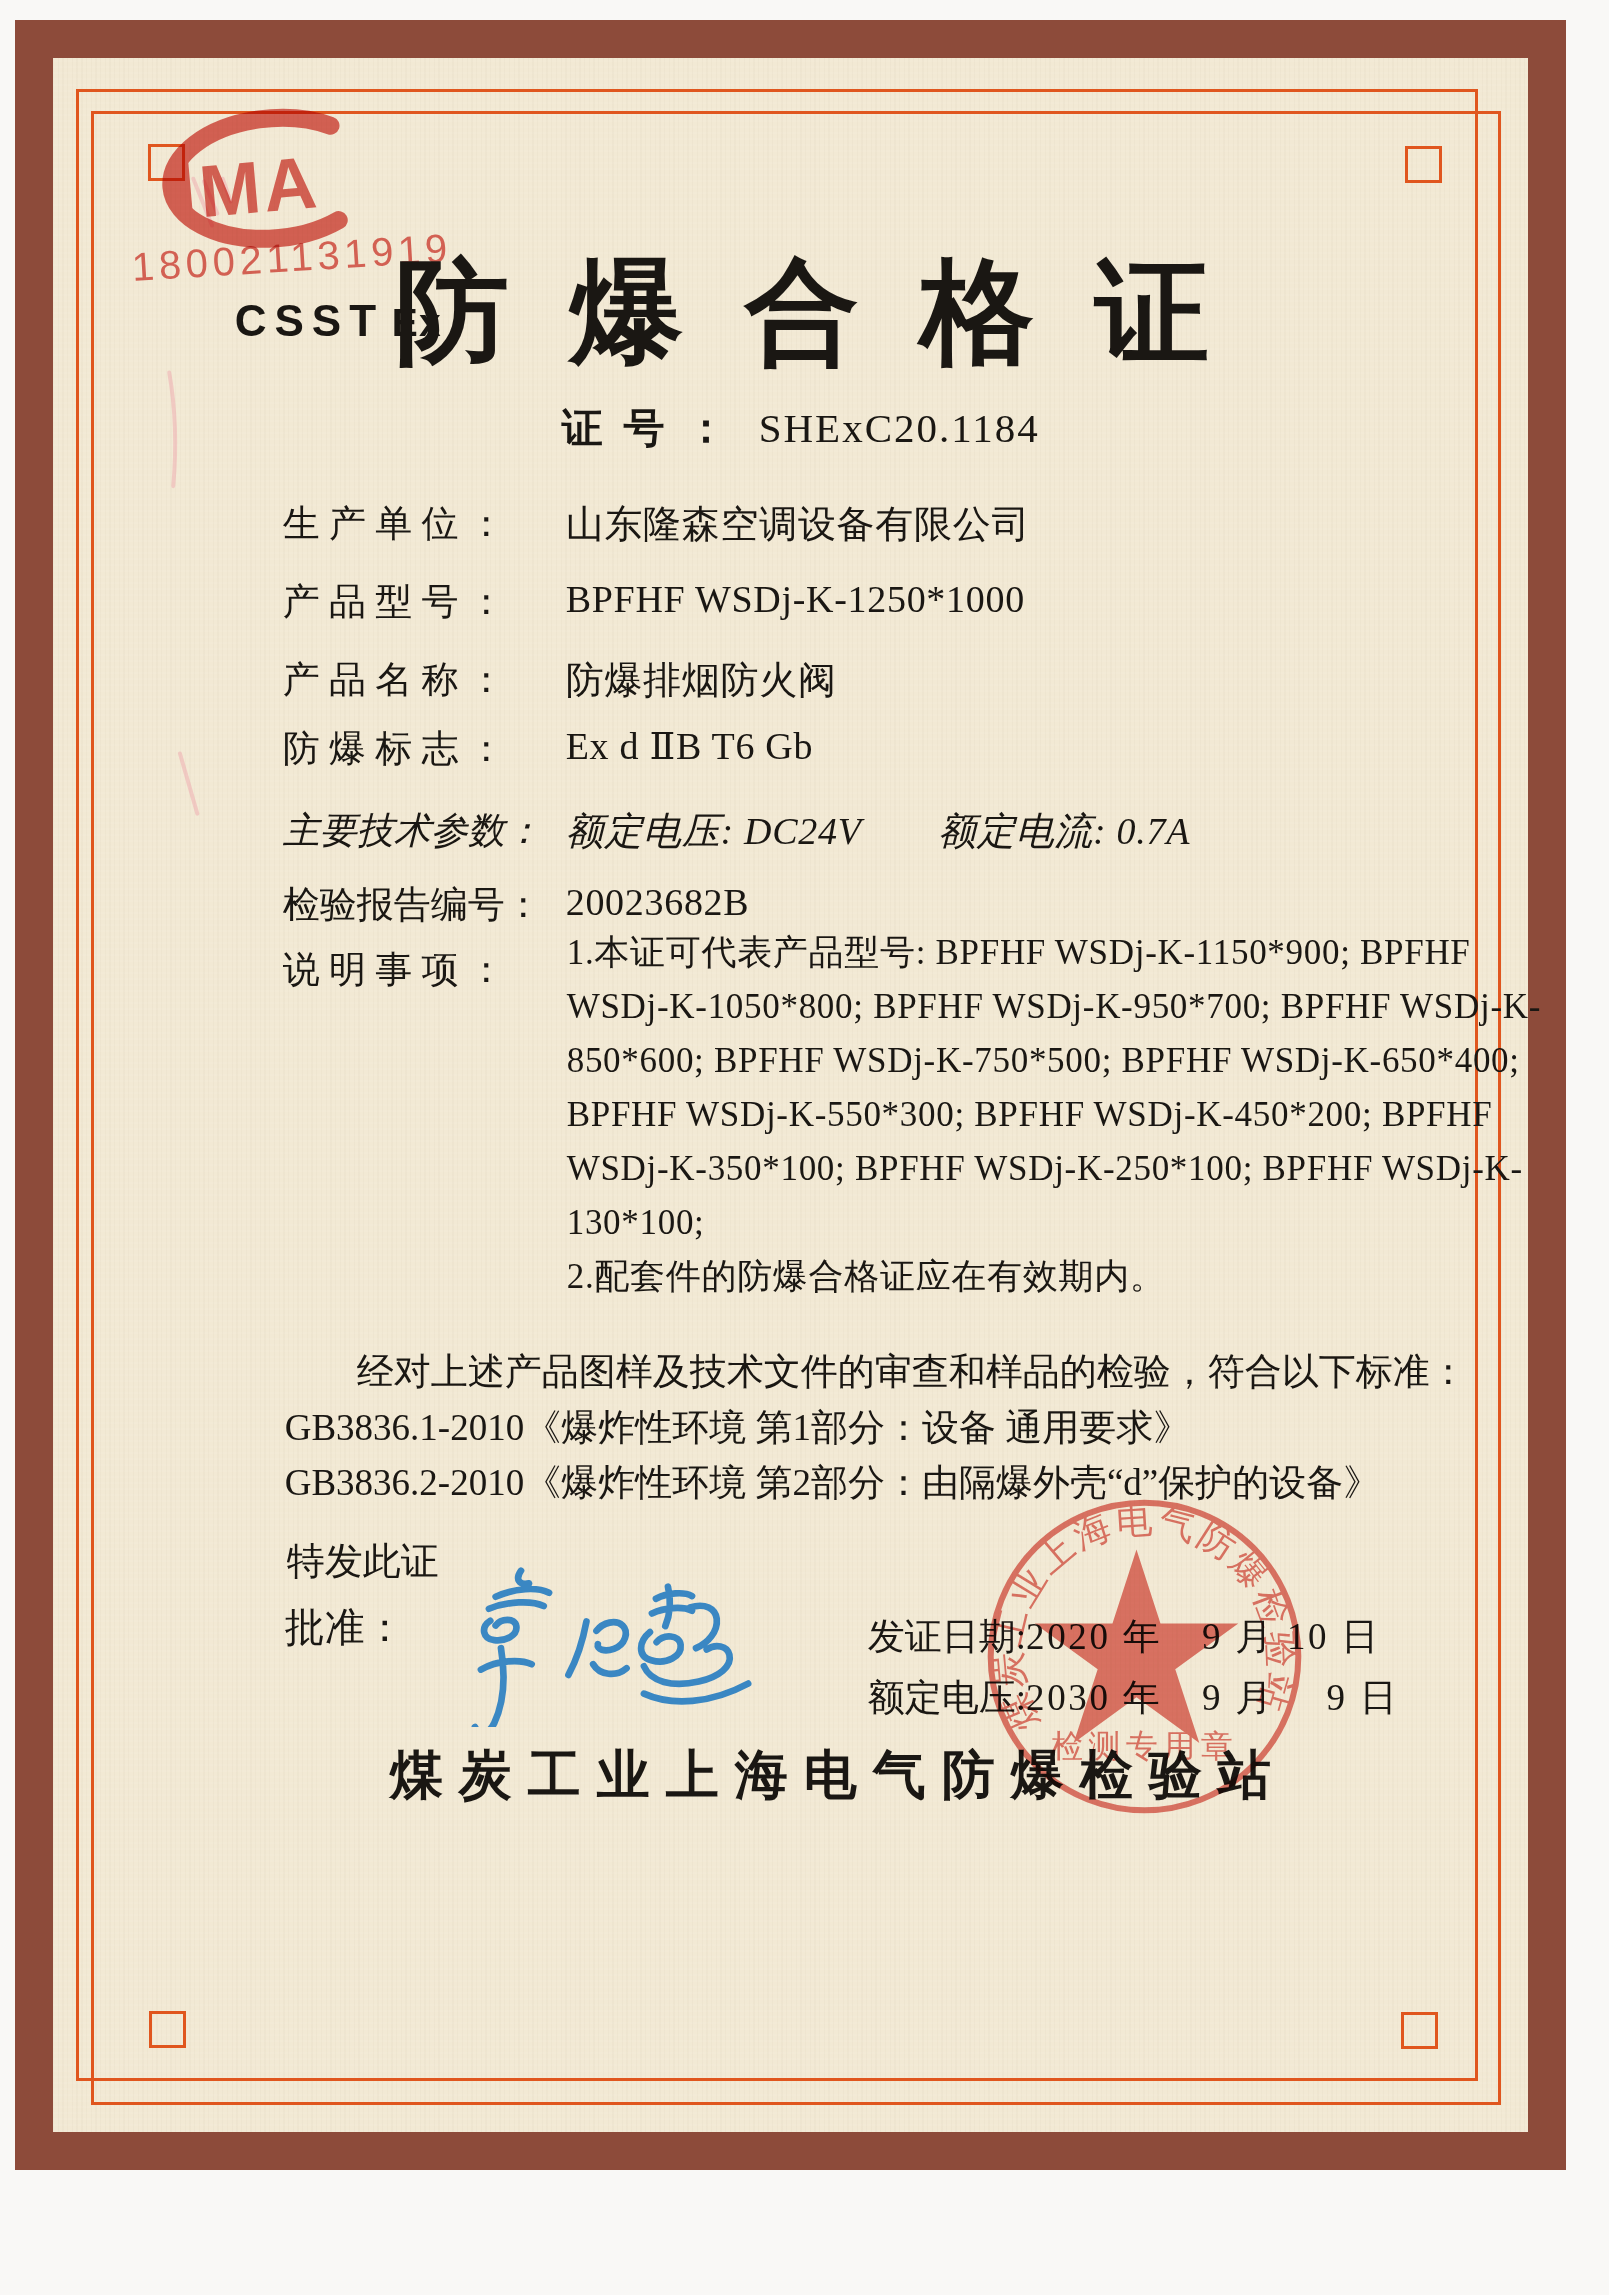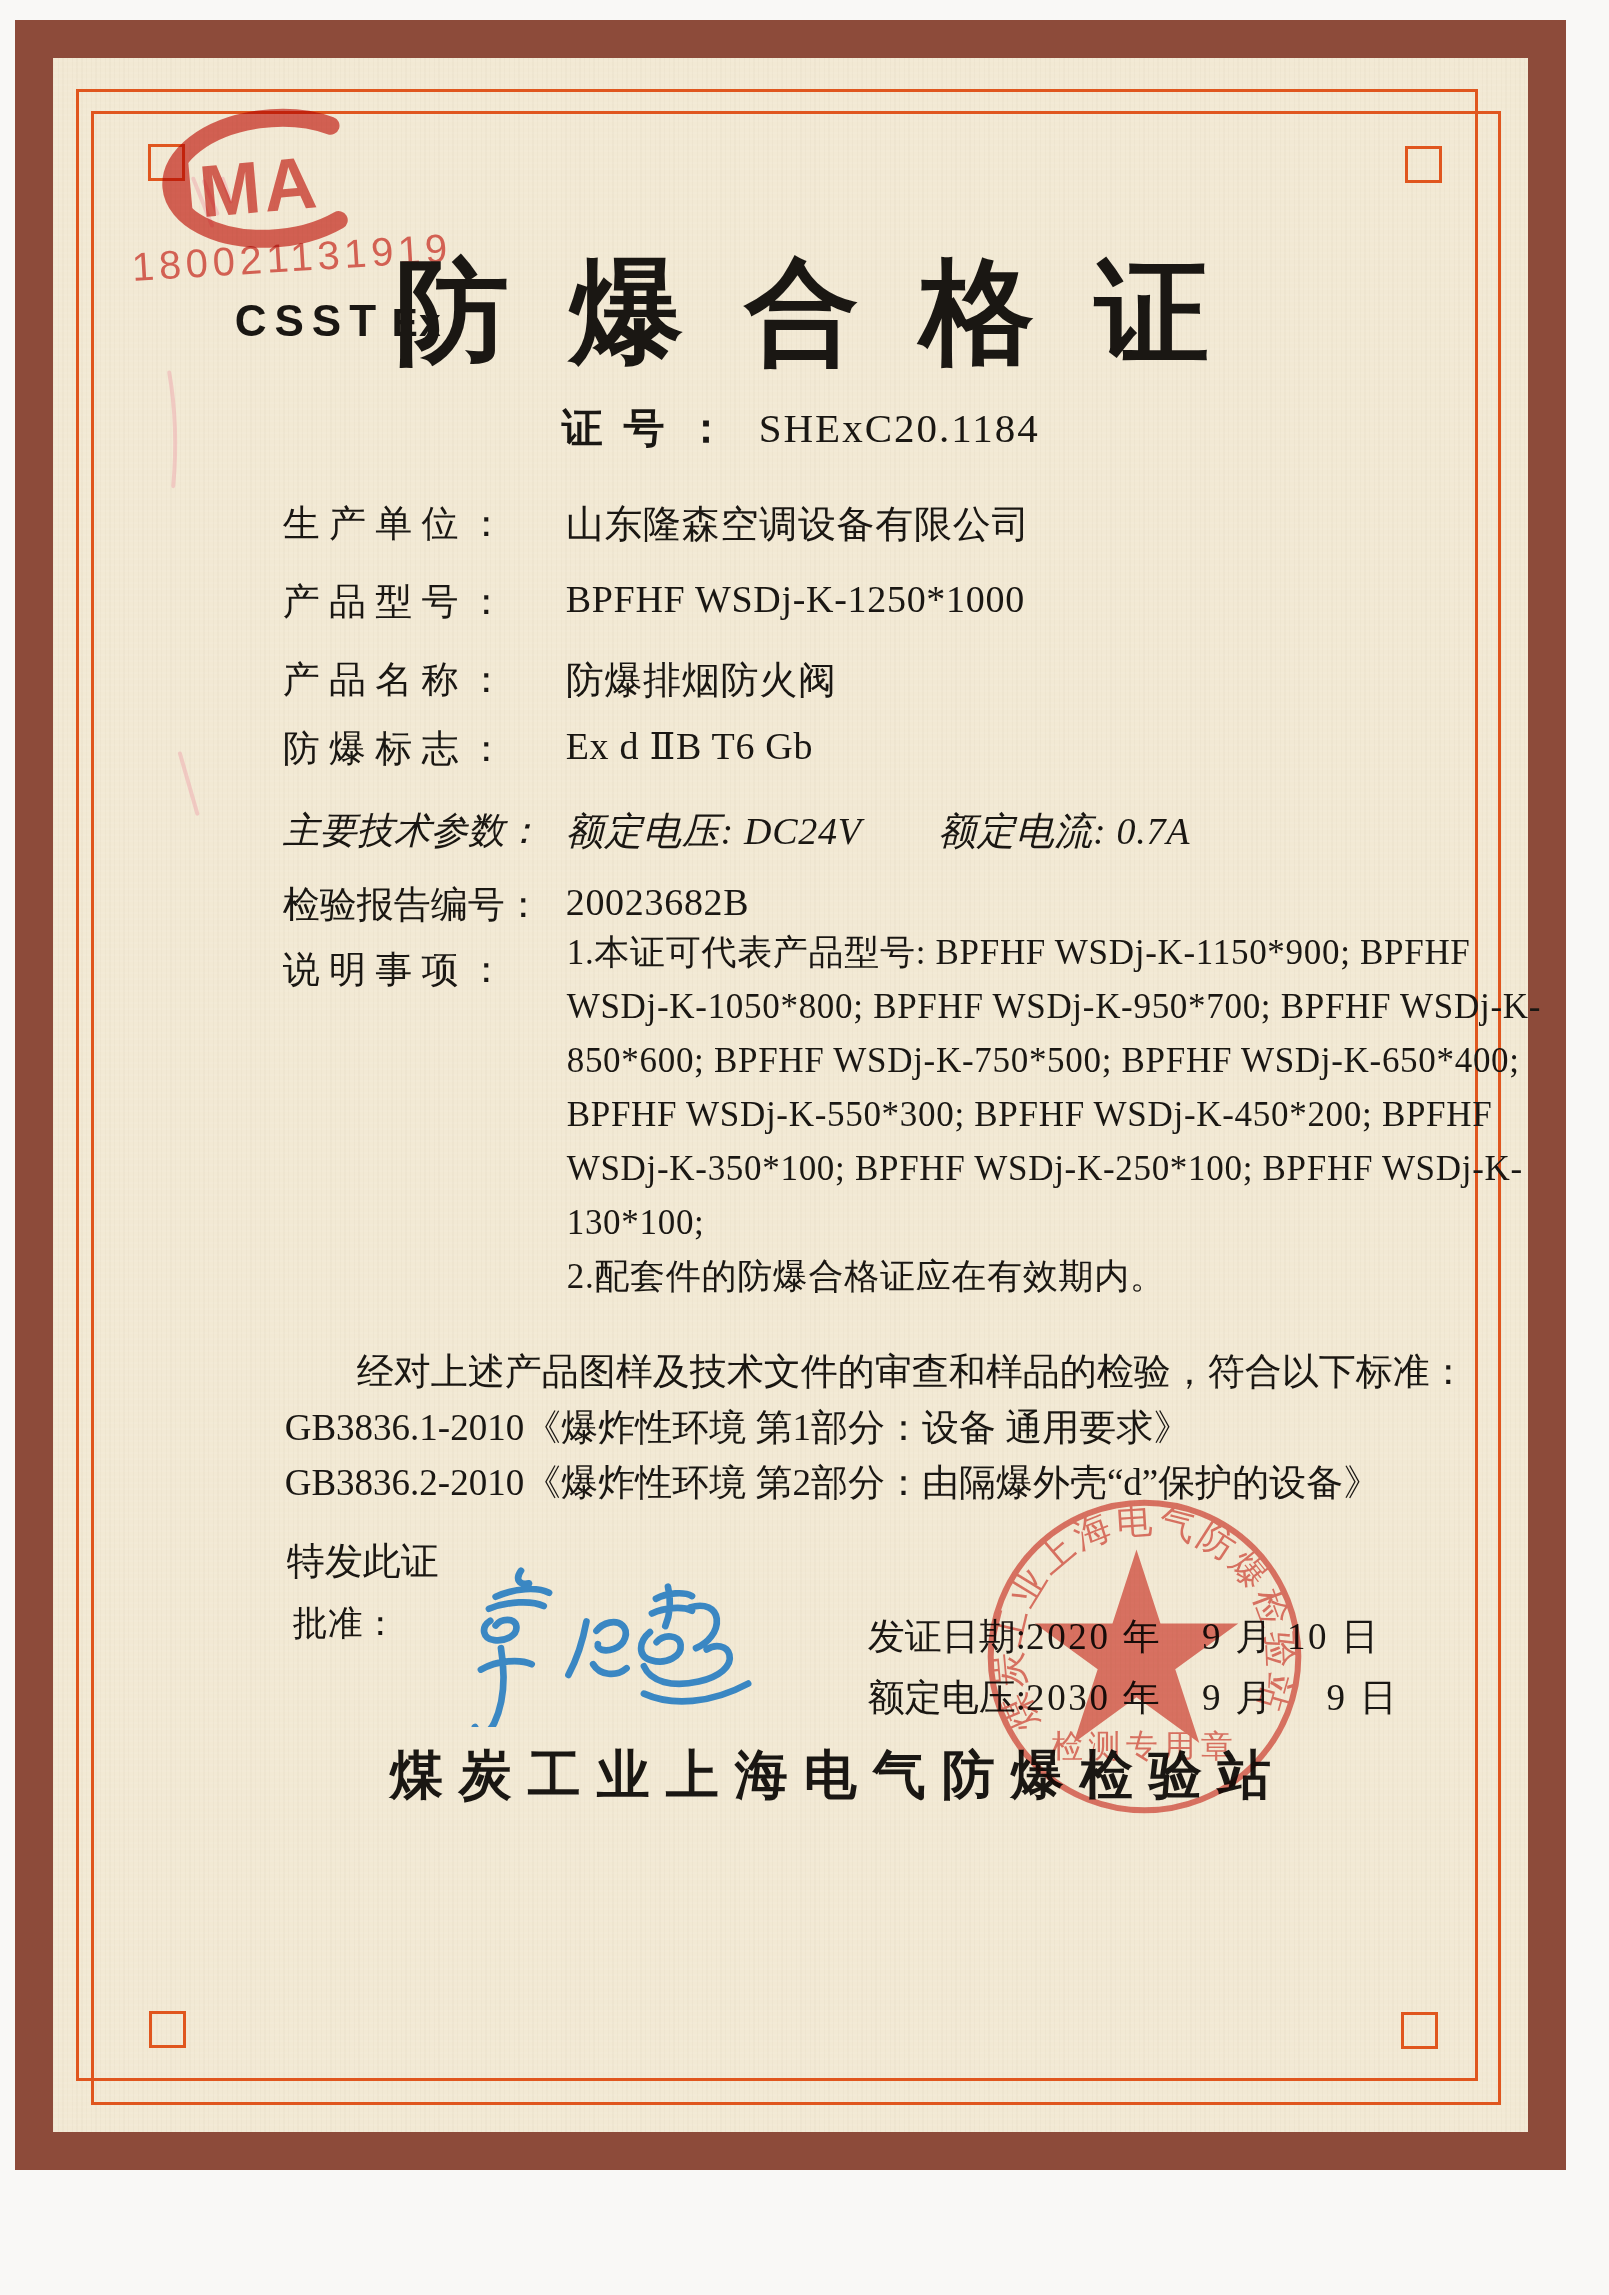--- a/index.html
+++ b/index.html
@@ -73,21 +73,21 @@
   .row-3{top:666px;} .row-4{top:748px;font-style:italic;} .row-5{top:822px;}
 
   .notes-label{left:230px;top:887px;font-size:37px;}
   .notes-block{left:514px;top:868px;width:949px;font-size:35px;line-height:54px;letter-spacing:0.7px;}
   .notes-block div{white-space:nowrap;}
 
   .statement{left:304px;top:1289px;font-size:37px;}
   .standard-0{left:232px;top:1345px;font-size:37px;}
   .standard-1{left:232px;top:1400px;font-size:37px;}
   .issue-note{left:234px;top:1478px;font-size:38px;}
-  .approve-label{left:240px;top:1542px;font-size:35px;}
+  .approve-label{left:232px;top:1542px;font-size:40px;}
 
   .signature-svg{left:389px;top:1502px;width:321px;height:167px;}
 
   .date-row{position:absolute;left:815px;font-size:37px;}
   .date-issue{top:1554px;} .date-valid{top:1615px;}
   .date-row .dval{letter-spacing:2.7px;}
 
   .org-line{left:337px;top:1682px;font-family:"Liberation Sans","DejaVu Sans",sans-serif;
         font-weight:bold;font-size:53px;letter-spacing:16px;}
 

